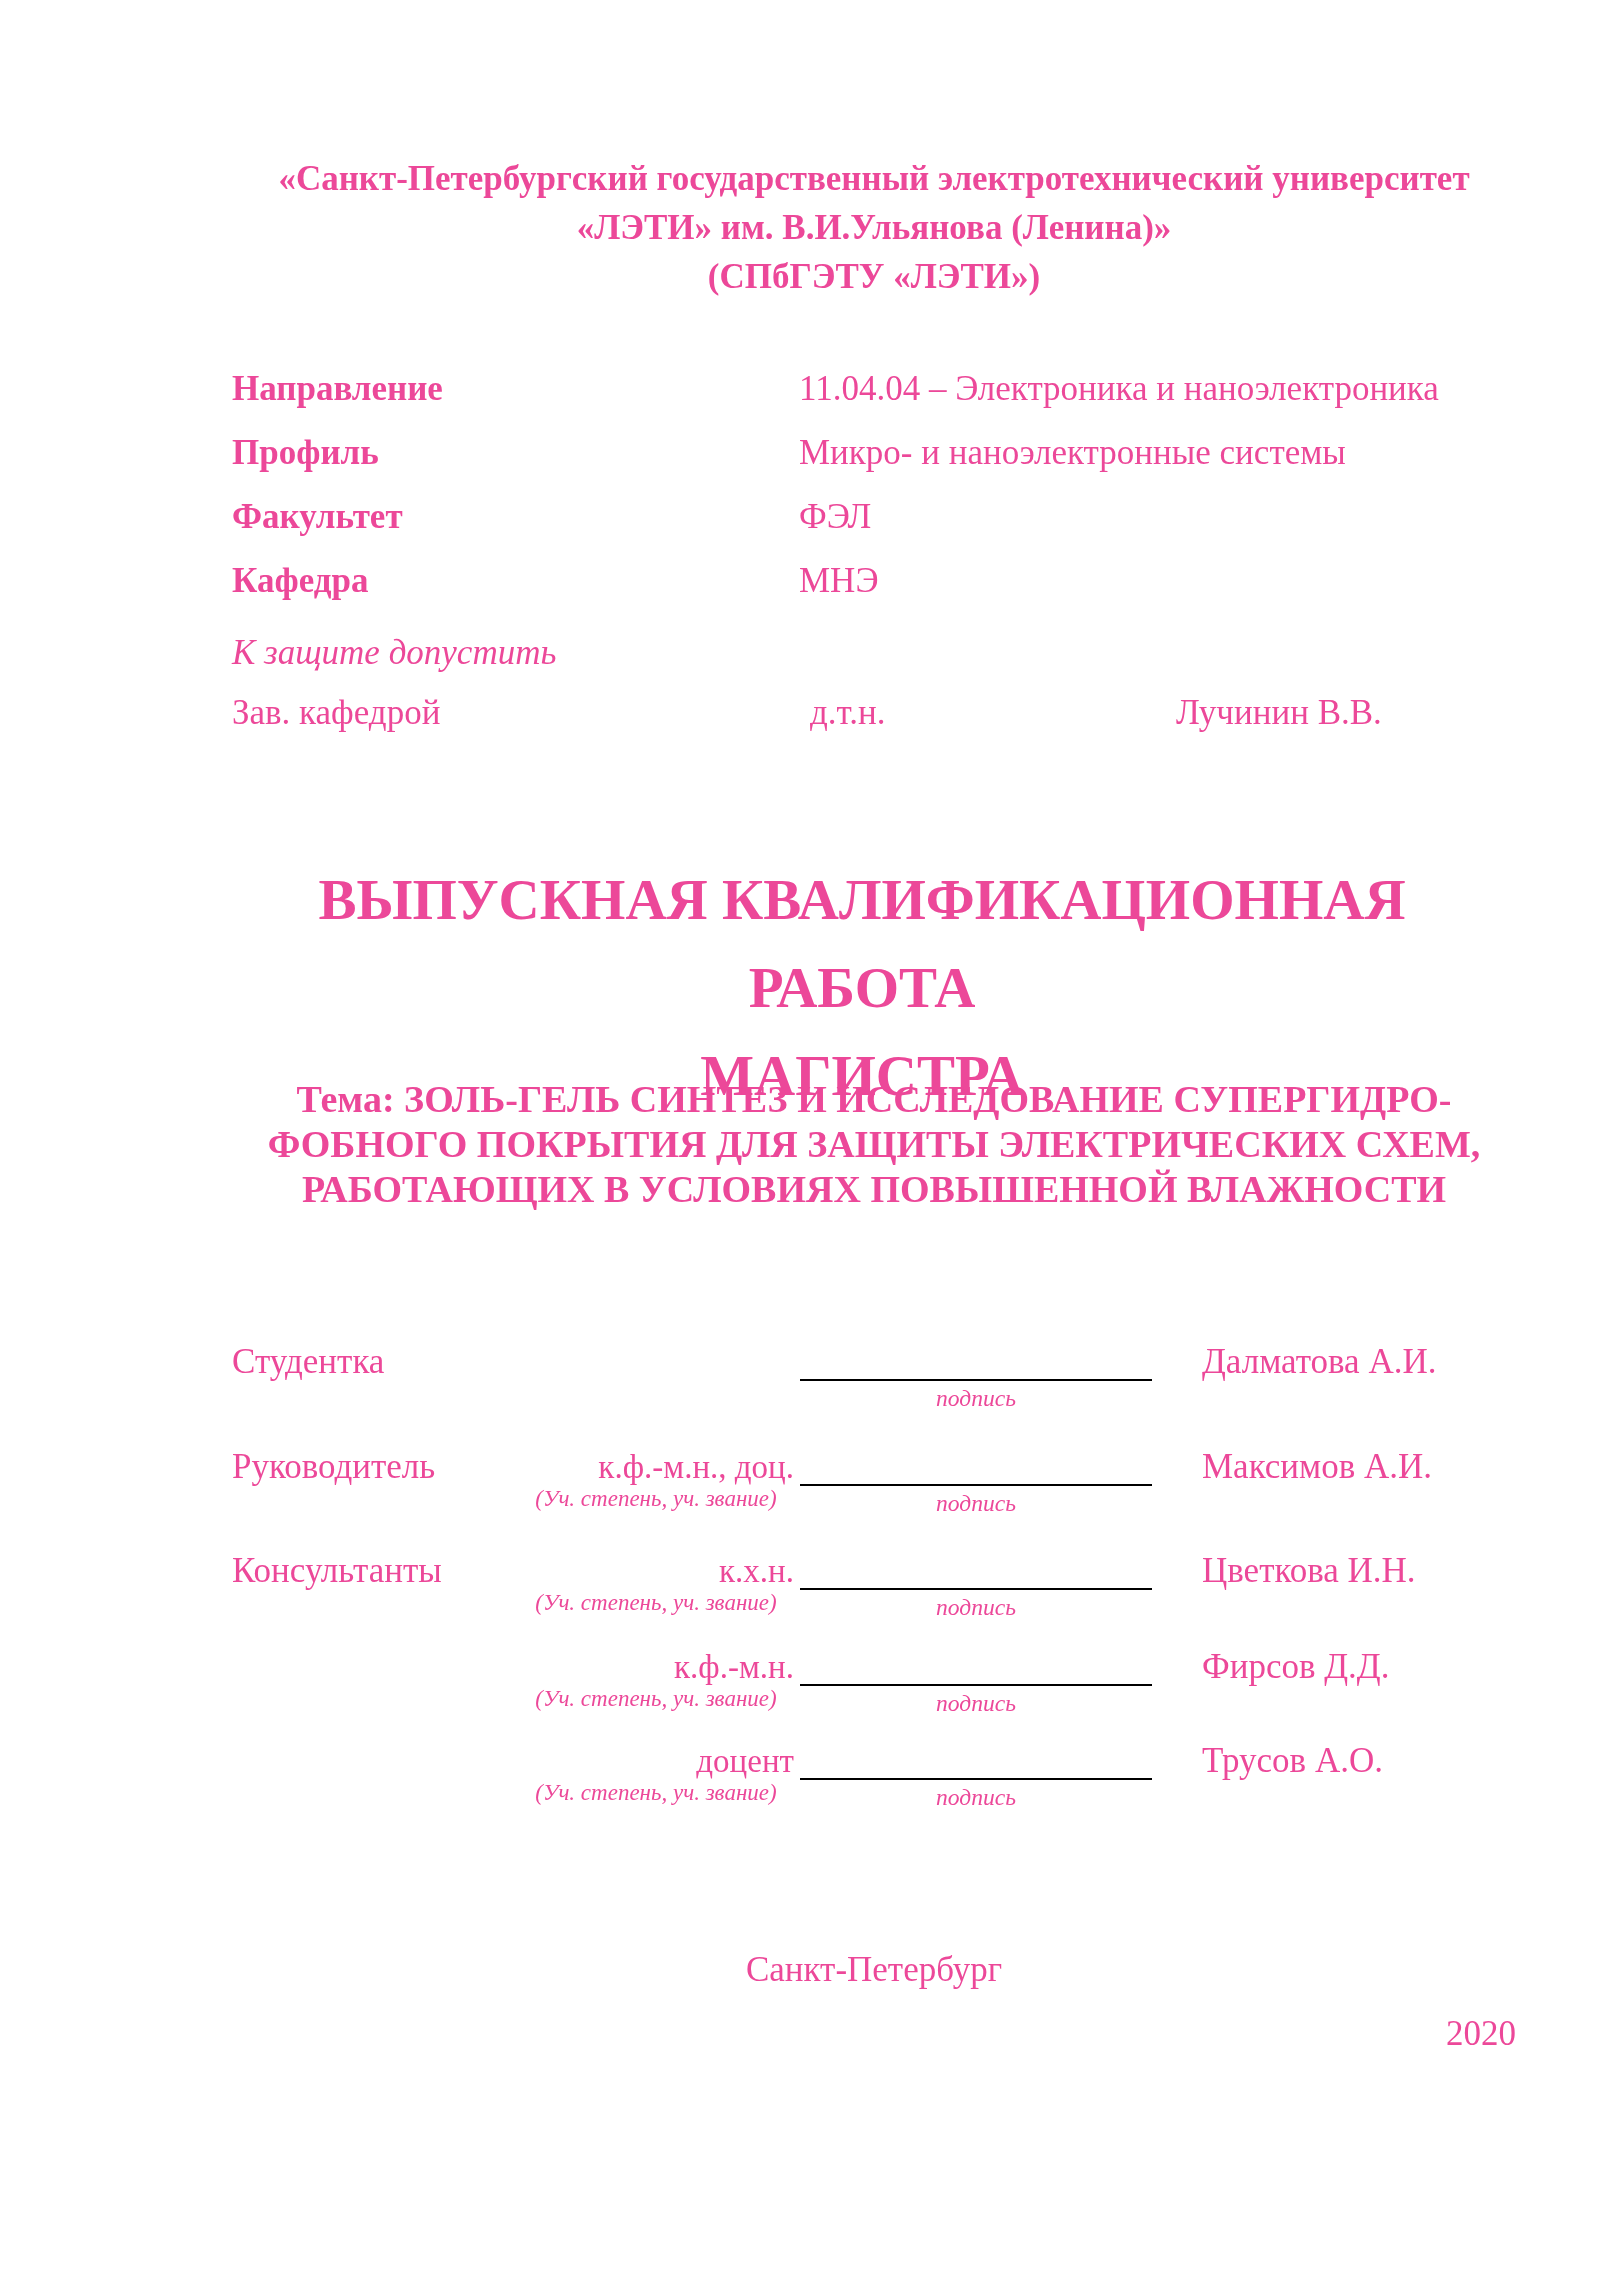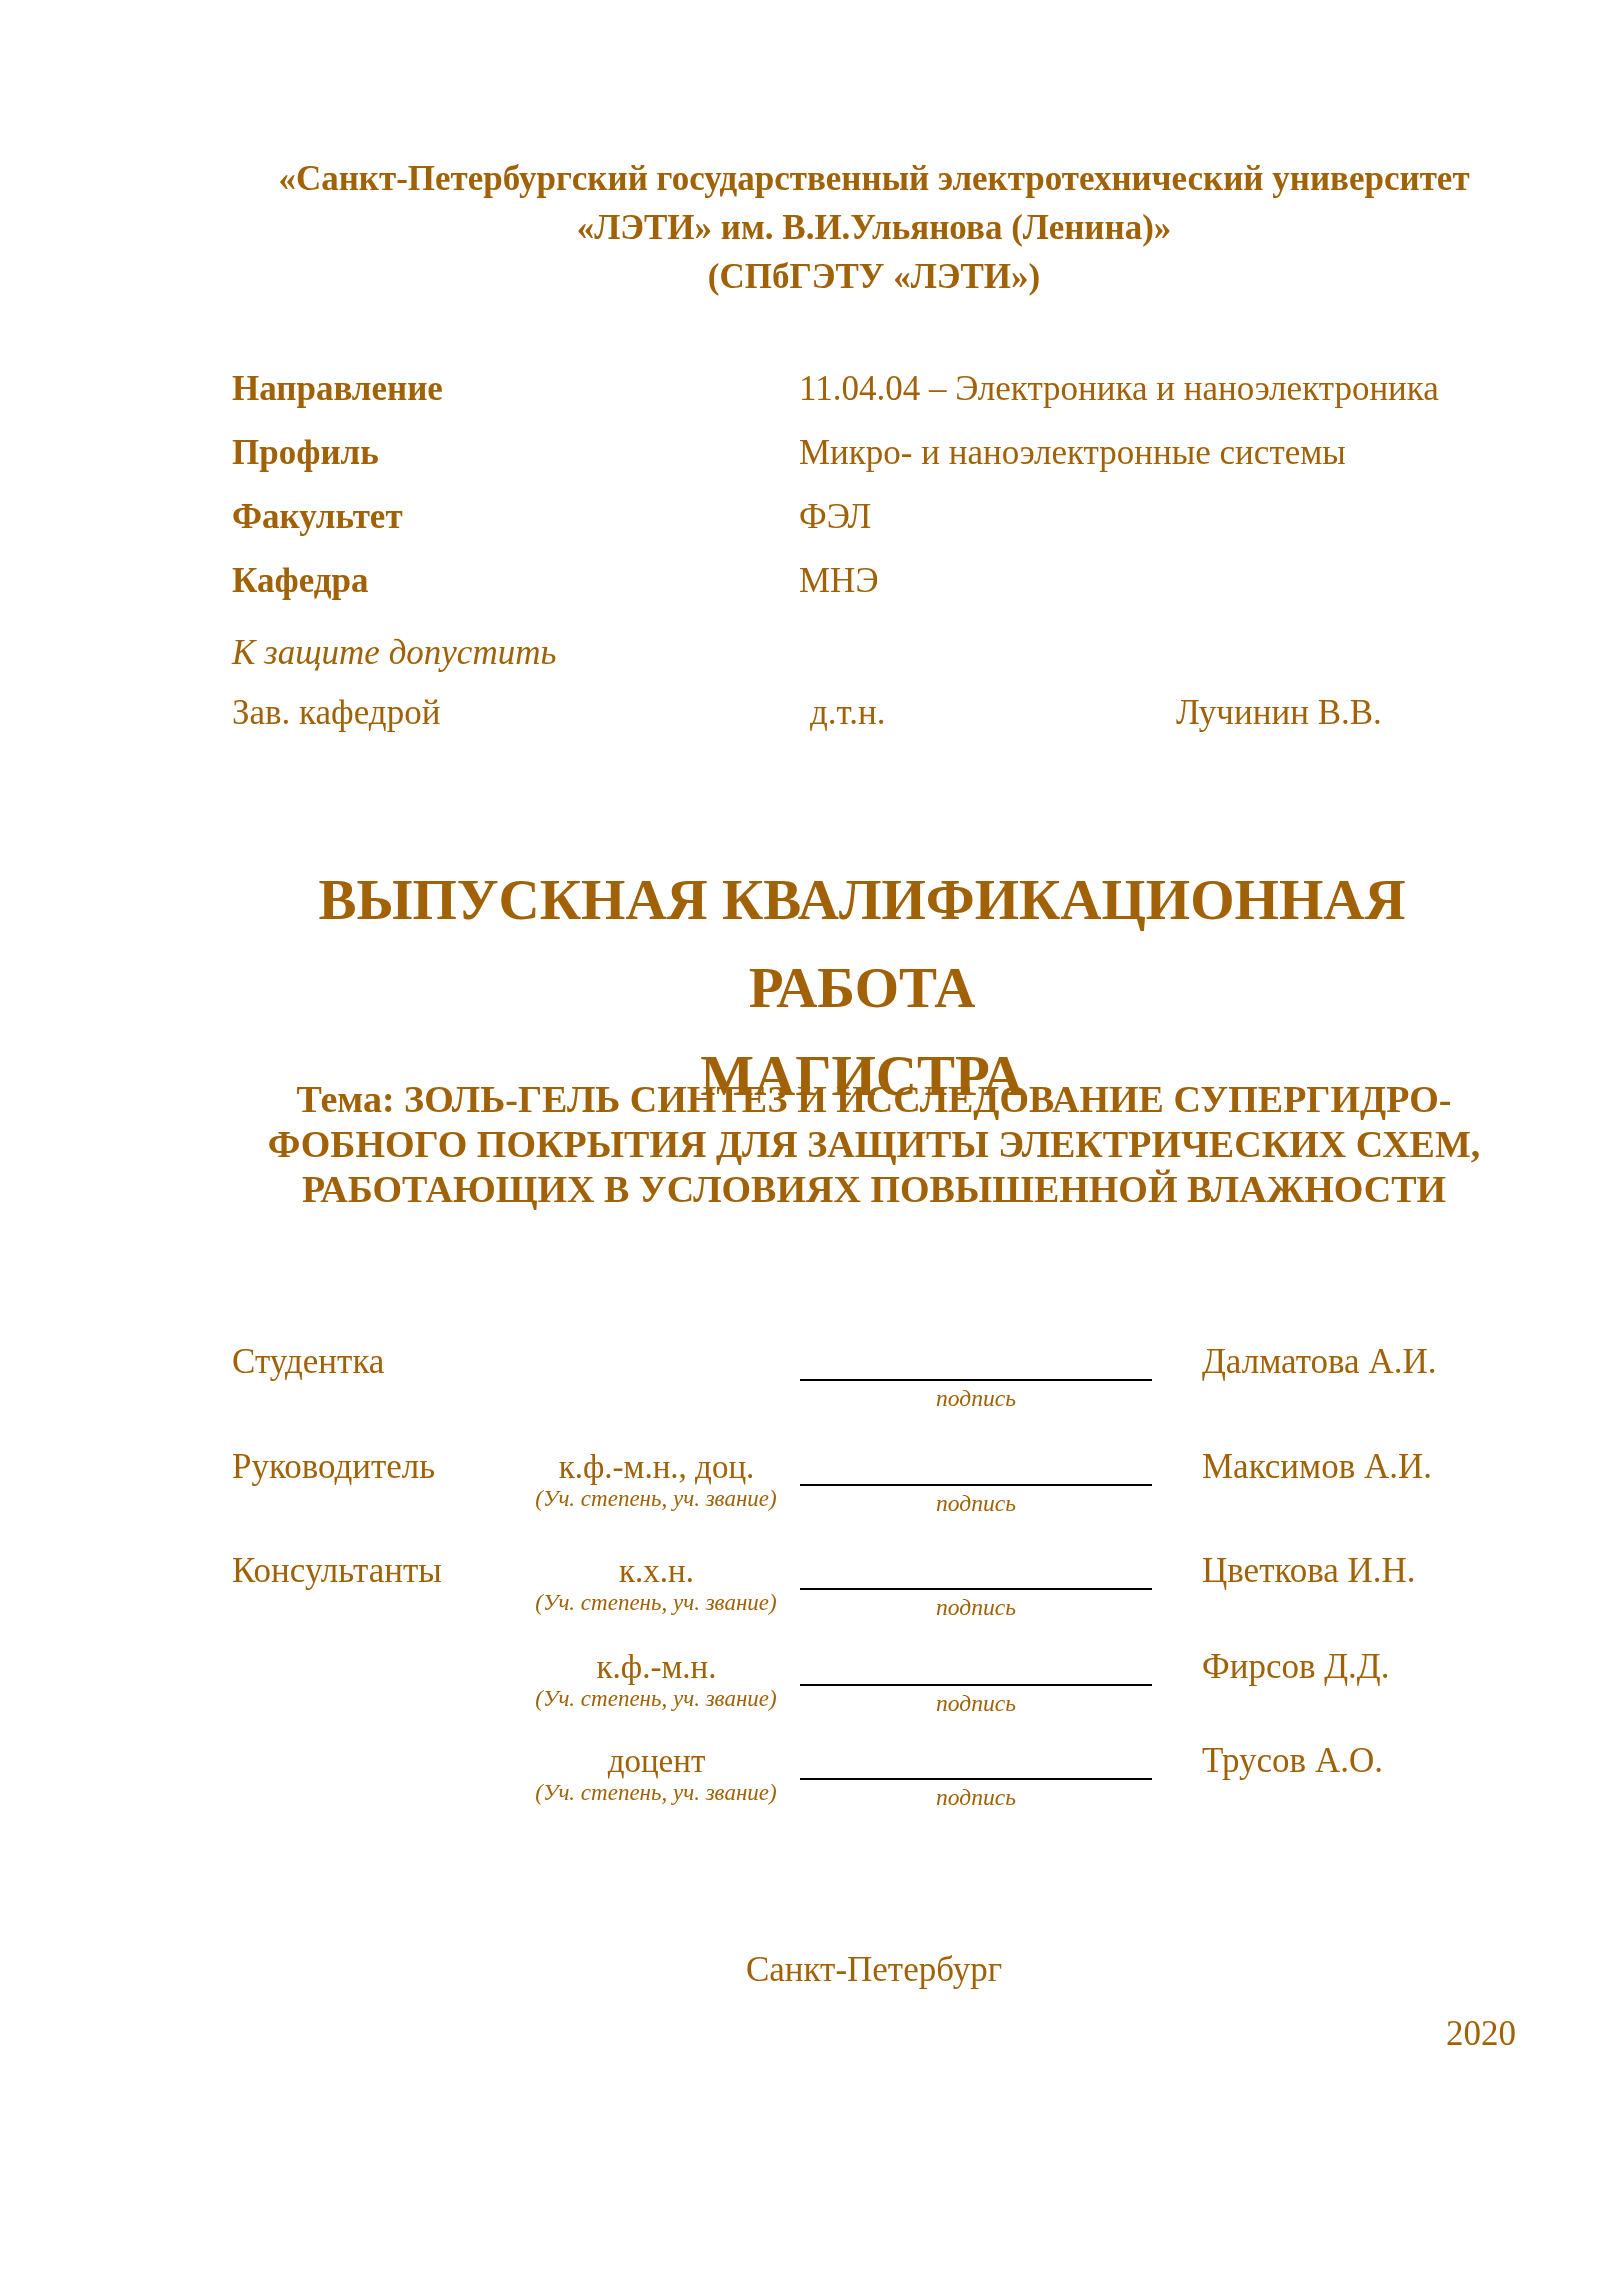--- a/index.html
+++ b/index.html
@@ -1,18 +1,18 @@
 <!DOCTYPE html>
 <html style="font-size:12.6px"><head>
 <meta charset="utf-8">
 <style>
   html,body{margin:0;padding:0;background:#ffffff;}
   .page{
     position:relative;width:1623px;height:2295px;background:#ffffff;
-    font-family:"Liberation Serif","DejaVu Serif",serif;color:#a16207;overflow:hidden;
+    font-family:"Liberation Serif","DejaVu Serif",serif;color:#ec4899;overflow:hidden;
   }
   .abs{position:absolute;}
   
   .header{top:154px;left:232px;width:1284px;text-align:center;font-weight:bold;font-size:35px;line-height:49px;}
   
   .fields{top:344px;left:232px;width:1284px;margin-top:25px;}
   .field-row{position:relative;height:64px;font-size:35px;}
   .field-label{font-weight:bold;}
   .field-value{position:absolute;left:567px;top:0;white-space:nowrap;}
   
@@ -21,21 +21,21 @@
   .dept-role{position:absolute;left:0;top:0;white-space:nowrap;}
   .dept-deg{position:absolute;left:578px;top:0;white-space:nowrap;}
   .dept-name{position:absolute;left:944px;top:0;white-space:nowrap;}
   
   .title{top:856px;left:220px;width:1284px;text-align:center;font-weight:bold;font-size:57px;line-height:88px;}
   
   .theme{top:1077px;left:232px;width:1284px;text-align:center;font-weight:bold;font-size:38px;line-height:45px;}
   
   .sig-row{left:232px;width:1284px;height:88px;font-size:35px;}
   .sig-row .role{position:absolute;left:0;top:0;white-space:nowrap;}
-  .sig-row .qual{position:absolute;left:287px;width:275px;top:1.6px;text-align:center;font-size:33px;white-space:nowrap;}
+  .sig-row .qual{position:absolute;left:287px;width:275px;top:1.6px;text-align:right;font-size:33px;white-space:nowrap;}
   .sig-row .deg-cap{position:absolute;left:259px;width:330px;top:39px;text-align:center;font-style:italic;font-size:23px;white-space:nowrap;}
   .sig-row .sig-line{position:absolute;left:568px;width:352px;top:37px;border-top:2.4px solid #000000;height:0;}
   .sig-row .sig-cap{position:absolute;left:568px;width:352px;top:43px;text-align:center;font-style:italic;font-size:23.6px;}
   .sig-row .nm{position:absolute;left:970px;top:0;white-space:nowrap;}
   .r1{top:1342px;} .r2{top:1447px;} .r3{top:1551px;} .r4{top:1647px;} .r5{top:1741px;}
   
   .footer-city{top:1950px;left:232px;width:1284px;text-align:center;font-size:35px;}
   .footer-year{top:2014px;left:232px;width:1284px;text-align:right;font-size:35px;}
 </style>
 </head>

